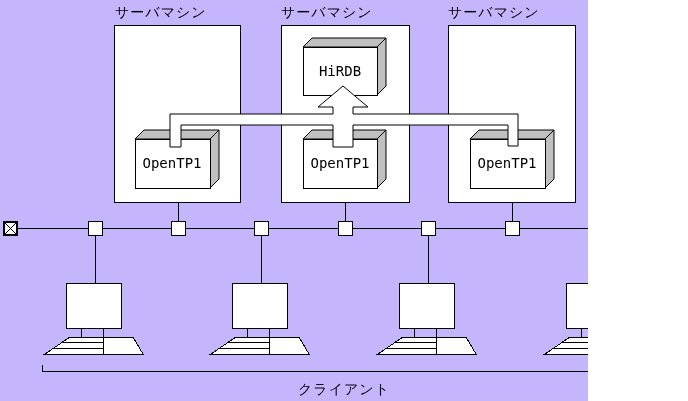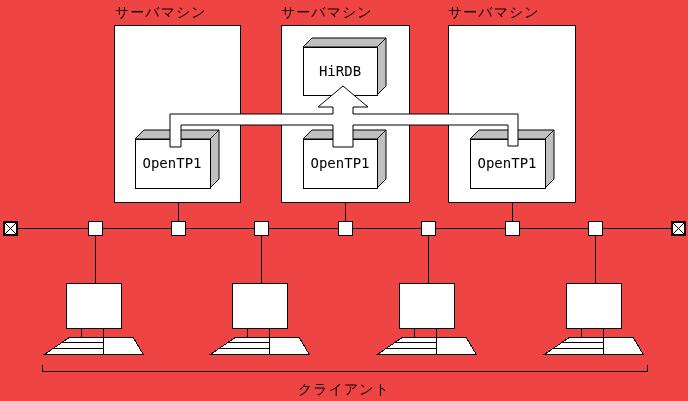--- a/index.html
+++ b/index.html
@@ -1,16 +1,16 @@
 <!DOCTYPE html>
 <html><head>
 <meta charset="utf-8">
 <style>
   html,body{margin:0;padding:0;background:#ffffff;}
-  .stage{width:688px;height:401px;position:relative;background:#ef4444;overflow:hidden;}
+  .stage{width:588px;height:401px;position:relative;background:#c4b5fd;overflow:hidden;}
   svg{display:block;}
   .ln{stroke:#000000;stroke-width:1;fill:none;shape-rendering:crispEdges;}
   .boxw{stroke:#000000;stroke-width:1;fill:#ffffff;shape-rendering:crispEdges;}
   .shade{stroke:#000000;stroke-width:1;fill:#c0c0c0;}
   .pipe{stroke:#000000;stroke-width:1;fill:#ffffff;}
   .term{stroke:#000000;stroke-width:2;fill:#ffffff;shape-rendering:crispEdges;}
   .lbl{font-family:"DejaVu Sans Mono","DejaVu Sans",monospace;font-size:14px;fill:#000000;}
   .jp{font-family:"DejaVu Sans",sans-serif;font-size:14px;letter-spacing:1px;fill:#000000;}
 </style>
 </head>

